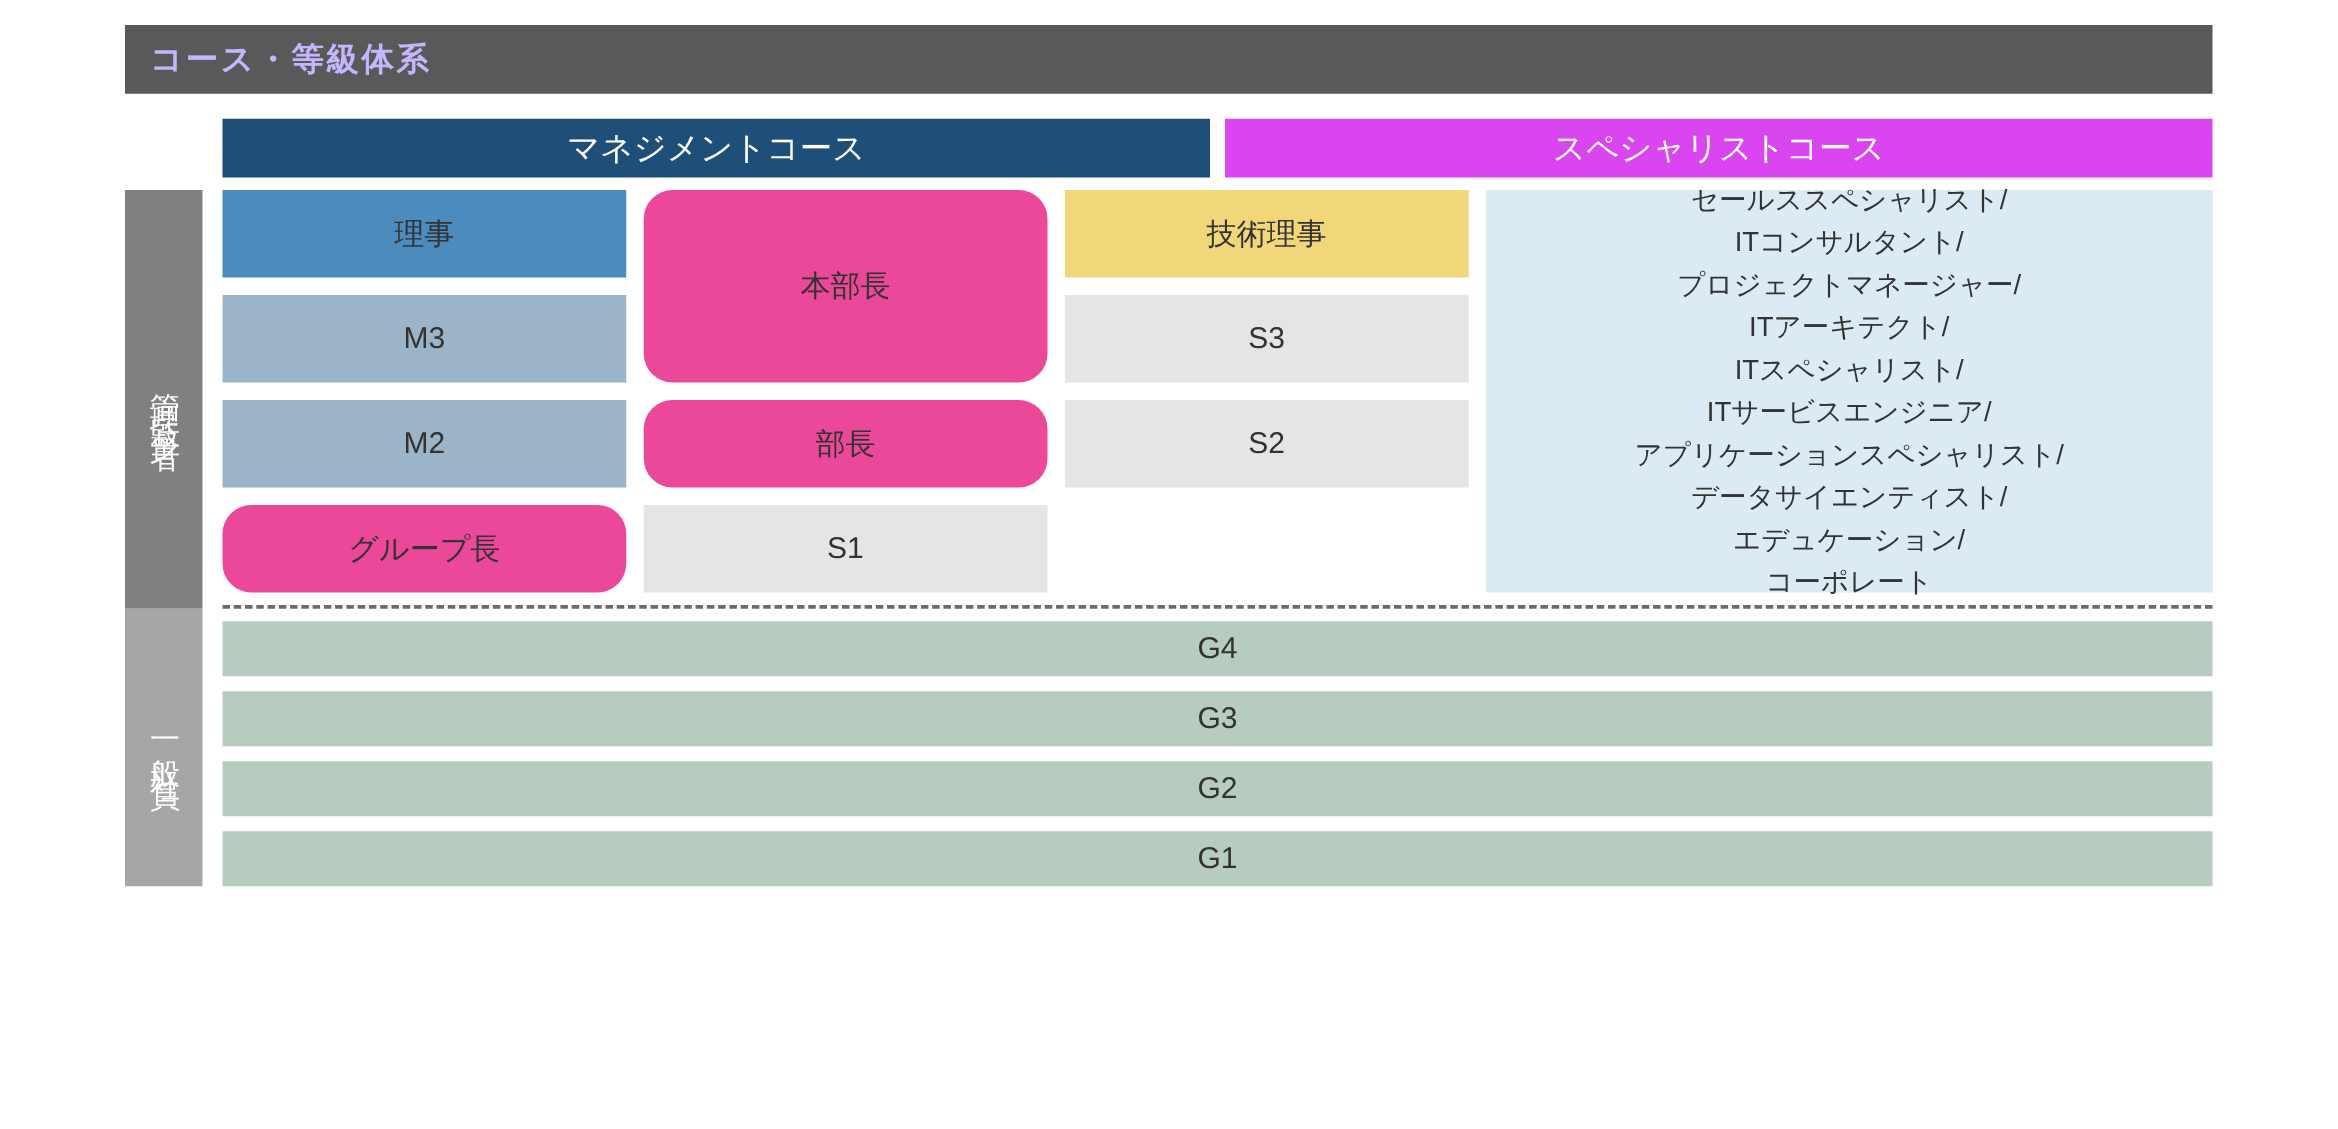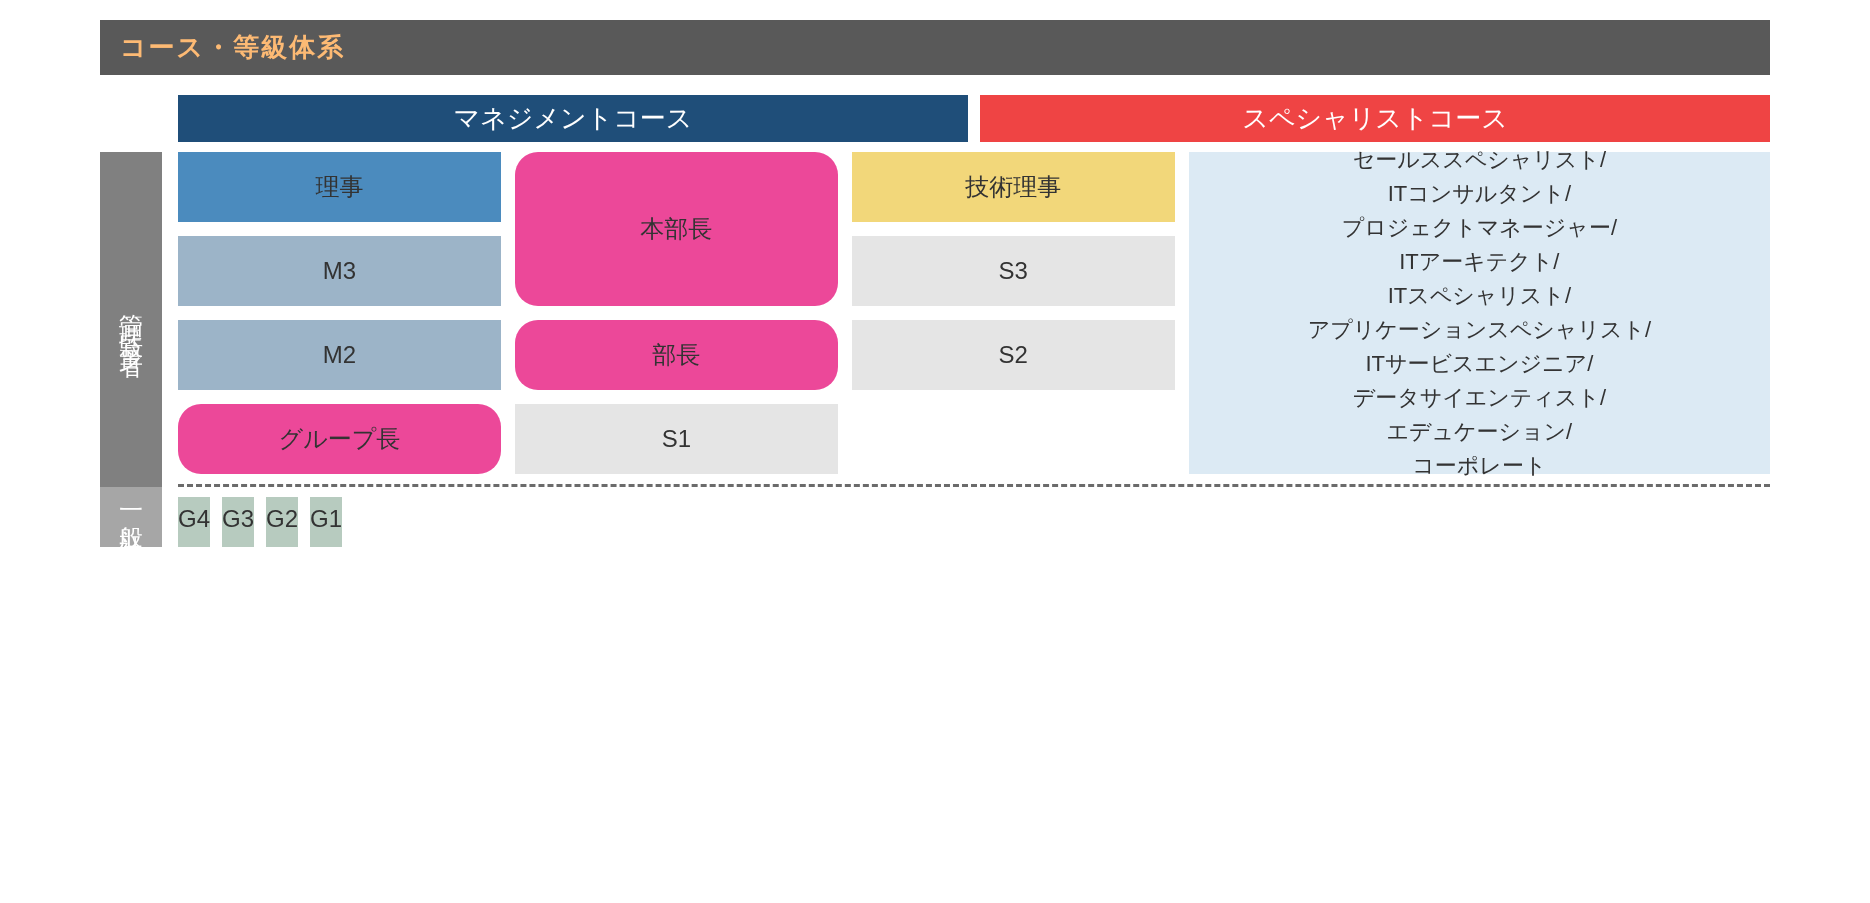--- a/index.html
+++ b/index.html
@@ -5,21 +5,21 @@
   * { box-sizing: border-box; margin: 0; padding: 0; }
   body {
     font-family: "Hiragino Sans", "Meiryo", "Yu Gothic", sans-serif;
     background: #fff;
     width: 1870px;
     height: 903px;
     padding: 20px 100px;
   }
   .title-bar {
     background: #595959;
-    color: #fdba74;
+    color: #c4b5fd;
     font-size: 26px;
     font-weight: bold;
     padding: 10px 20px;
     letter-spacing: 2px;
   }
   .outer {
     margin-top: 20px;
     display: grid;
     grid-template-columns: 62px 1fr;
     column-gap: 8px;
@@ -31,21 +31,21 @@
     column-gap: 12px;
     margin-left: 8px;
   }
   .course-header {
     color: #fff;
     text-align: center;
     font-size: 26px;
     padding: 6px 0;
   }
   .mgmt-h { background: #1F4E79; }
-  .spec-h { background: #ef4444; }
+  .spec-h { background: #d946ef; }
 
   
   .vlabel {
     background: #808080;
     color: #fff;
     display: flex;
     align-items: center;
     justify-content: center;
     writing-mode: vertical-rl;
     text-orientation: upright;
@@ -86,21 +86,21 @@
     font-size: 22px;
     line-height: 1.55;
     text-align: right;
     padding: 4px 8px;
   }
   .span2r { grid-row: span 2; }
 
   
   .general-block {
     display: flex;
-    flex-direction: row;
+    flex-direction: column;
     gap: 12px;
     margin-left: 8px;
     padding-top: 10px;
   }
   .g-row {
     background: #B7CBBF;
     text-align: center;
     font-size: 24px;
     padding: 8px 0;
     color: #333;
@@ -125,22 +125,22 @@
 
     <div class="cell blue-top">理事</div>
     <div class="cell blue-lt span2r">本部長</div>
     <div class="cell gold-top">技術理事</div>
     <div class="cell spec-big" id="specRolesBox">
         <div>セールススペシャリスト/</div>
         <div>ITコンサルタント/</div>
         <div>プロジェクトマネージャー/</div>
         <div>ITアーキテクト/</div>
         <div>ITスペシャリスト/</div>
+        <div>ITサービスエンジニア/</div>
         <div>アプリケーションスペシャリスト/</div>
-        <div>ITサービスエンジニア/</div>
         <div>データサイエンティスト/</div>
         <div>エデュケーション/</div>
         <div>コーポレート</div>
       </div>
 
     <div class="cell blue-m">M3</div>
     <div class="cell gold-m">S3</div>
 
     <div class="cell blue-m">M2</div>
     <div class="cell blue-lt">部長</div>

